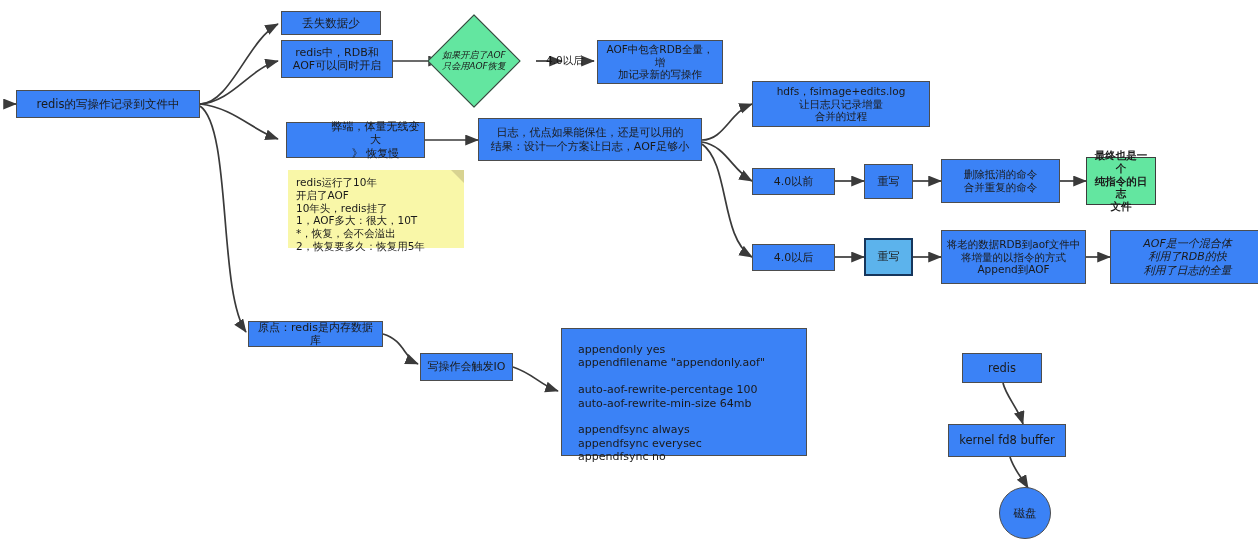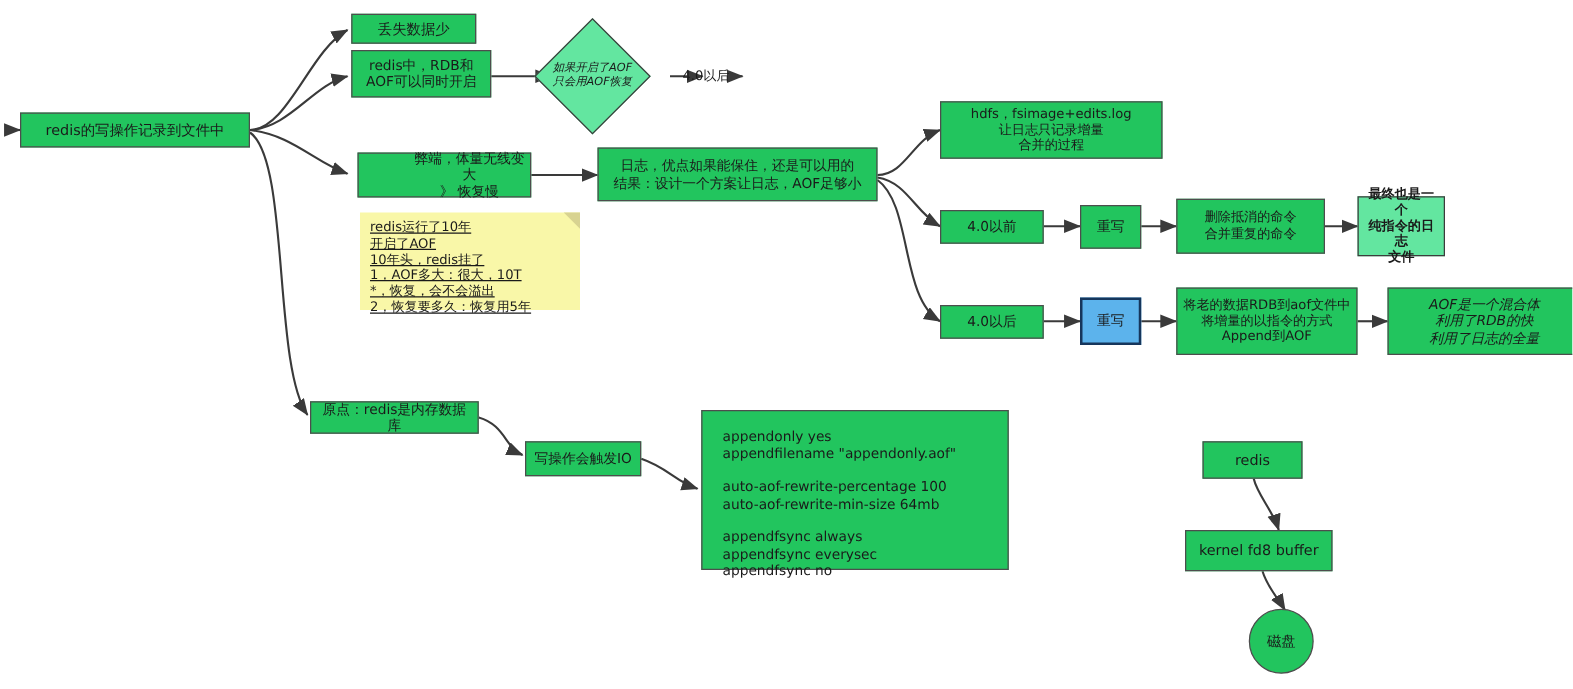--- a/index.html
+++ b/index.html
@@ -25,21 +25,21 @@
     height: 551px;
     pointer-events: none;
   }
   .node {
     position: absolute;
     box-sizing: border-box;
     display: flex;
     align-items: center;
     justify-content: center;
     text-align: center;
-    background: #22c55e;
+    background: #3b82f6;
     border: 1.5px solid #4d4d4d;
     color: #1a1a1a;
     line-height: 1.22;
     white-space: pre-line;
     padding: 2px 4px;
   }
   .node.green {
     background: #63e6a0;
     border-color: #3c3c3c;
   }
@@ -163,28 +163,30 @@
 AOF可以同时开启</div>
 
   <div class="diamond-wrap" style="left:441px; top:28px; width:66px; height:66px;">
     <div class="diamond-shape"></div>
     <div class="diamond-label" style="font-size:9px; width:96px; left:-15px;">如果开启了AOF
 只会用AOF恢复</div>
   </div>
 
   <div class="edge-label" style="left:546px; top:54px; font-size:10.5px;">4.0以后</div>
 
+  <div class="node" style="left:597px; top:40px; width:126px; height:44px; font-size:10.5px;">AOF中包含RDB全量，增
+加记录新的写操作</div>
 
   <div class="node" style="left:286px; top:122px; width:139px; height:36px; font-size:11px;padding-left:44px;">弊端，体量无线变大
 》 恢复慢</div>
 
   <div class="node" style="left:478px; top:118px; width:224px; height:43px; font-size:11px;">日志，优点如果能保住，还是可以用的
 结果：设计一个方案让日志，AOF足够小</div>
 
-  <div class="node note" style="left:288px; top:170px; width:176px; height:78px; font-size:10.5px;text-decoration:underline;">
+  <div class="node note" style="left:288px; top:170px; width:176px; height:78px; font-size:10.5px;">
     <span>redis运行了10年
 开启了AOF
 10年头，redis挂了
 1，AOF多大：很大，10T
 *，恢复，会不会溢出
 2，恢复要多久：恢复用5年</span>
     <span class="note-fold"></span>
   </div>
 
   <div class="node" style="left:752px; top:81px; width:178px; height:46px; font-size:10.5px;">hdfs，fsimage+edits.log

